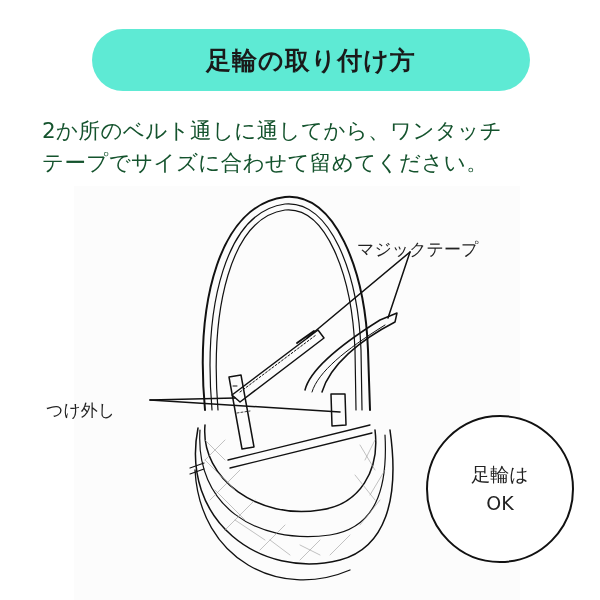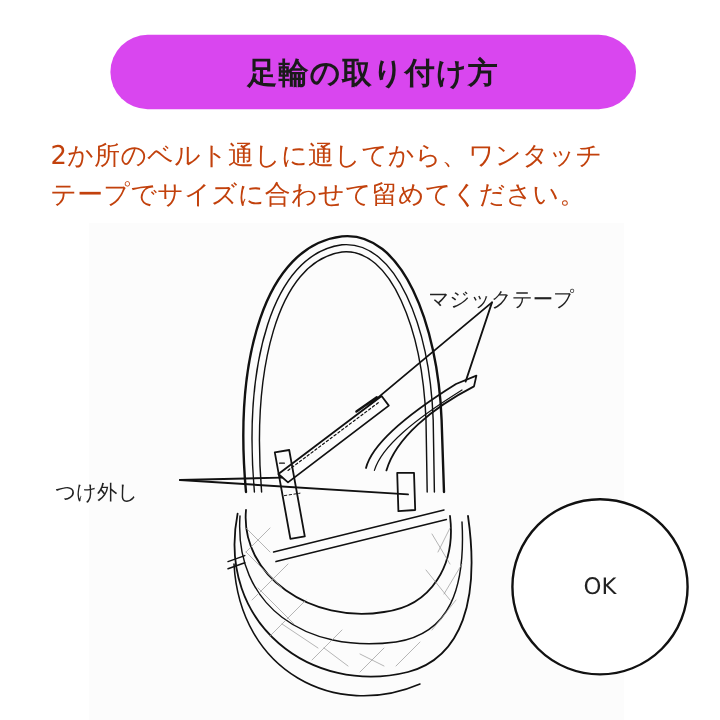--- a/index.html
+++ b/index.html
@@ -1,26 +1,26 @@
 <!DOCTYPE html>
 <html><head>
 <meta charset="utf-8">
 <style>
   html, body { margin: 0; padding: 0; background: #ffffff; }
   body { width: 600px; height: 600px; position: relative; overflow: hidden;
          font-family: "DejaVu Sans", "Liberation Sans", sans-serif; color: #222; }
   .title-pill {
     position: absolute; left: 92px; top: 29px; width: 438px; height: 62px;
-    background: #d946ef; border-radius: 31px;
+    background: #5eead4; border-radius: 31px;
     display: flex; align-items: center; justify-content: center;
   }
   .title-text { font-size: 25px; font-weight: bold; color: #1a1a1a; letter-spacing: 1px; }
   .instructions {
     position: absolute; left: 42px; top: 115px; width: 530px;
-    font-size: 21.5px; line-height: 32px; color: #c2410c; letter-spacing: 0.4px;
+    font-size: 21.5px; line-height: 32px; color: #14532d; letter-spacing: 0.4px;
   }
   .instructions div { white-space: nowrap; }
   .illus-box {
     position: absolute; left: 74px; top: 186px; width: 446px; height: 414px;
     background: #fcfcfc;
   }
   svg.illus { position: absolute; left: 0; top: 0; }
   .label { position: absolute; font-size: 17px; color: #222; white-space: nowrap; margin-top: 12px; }
   .label-magic { left: 357px; top: 226px; }
   .label-belt { left: 46px; top: 387px; }
@@ -87,14 +87,15 @@
 
     <line x1="150" y1="400" x2="235" y2="398" stroke-width="1.6"></line>
     <line x1="150" y1="400" x2="340" y2="412" stroke-width="1.6"></line>
   </g>
 </svg>
 
 <div class="label label-magic">マジックテープ</div>
 <div class="label label-belt">つけ外し</div>
 
 <div class="ok-circle">
+  <span>足輪は</span>
   <span>OK</span>
 </div>
 
 </body></html>

